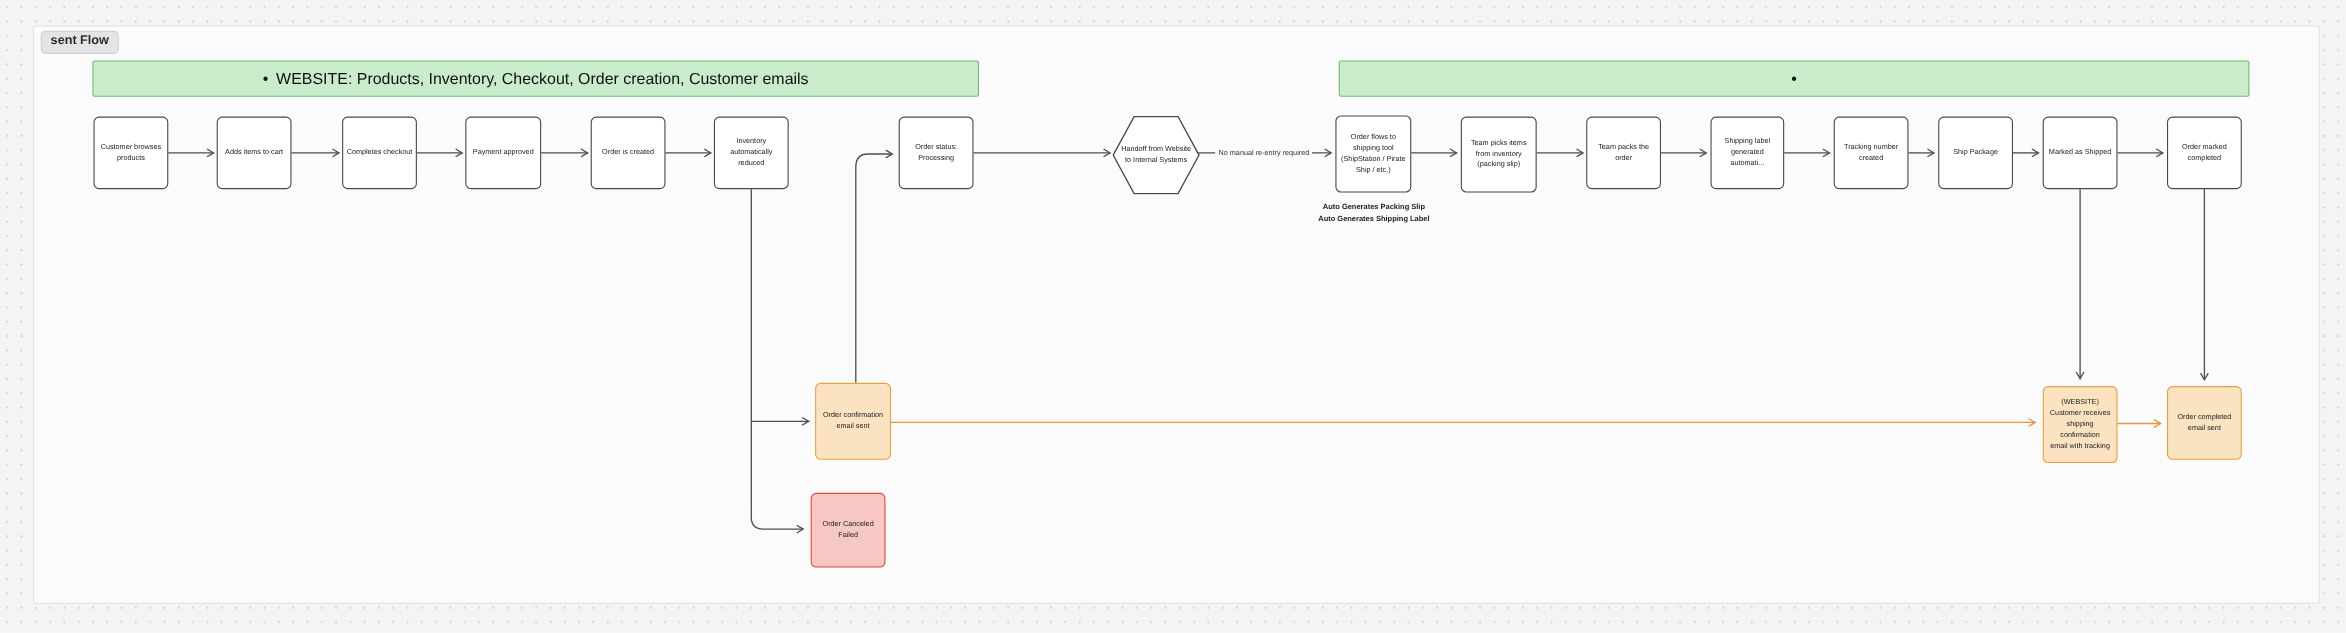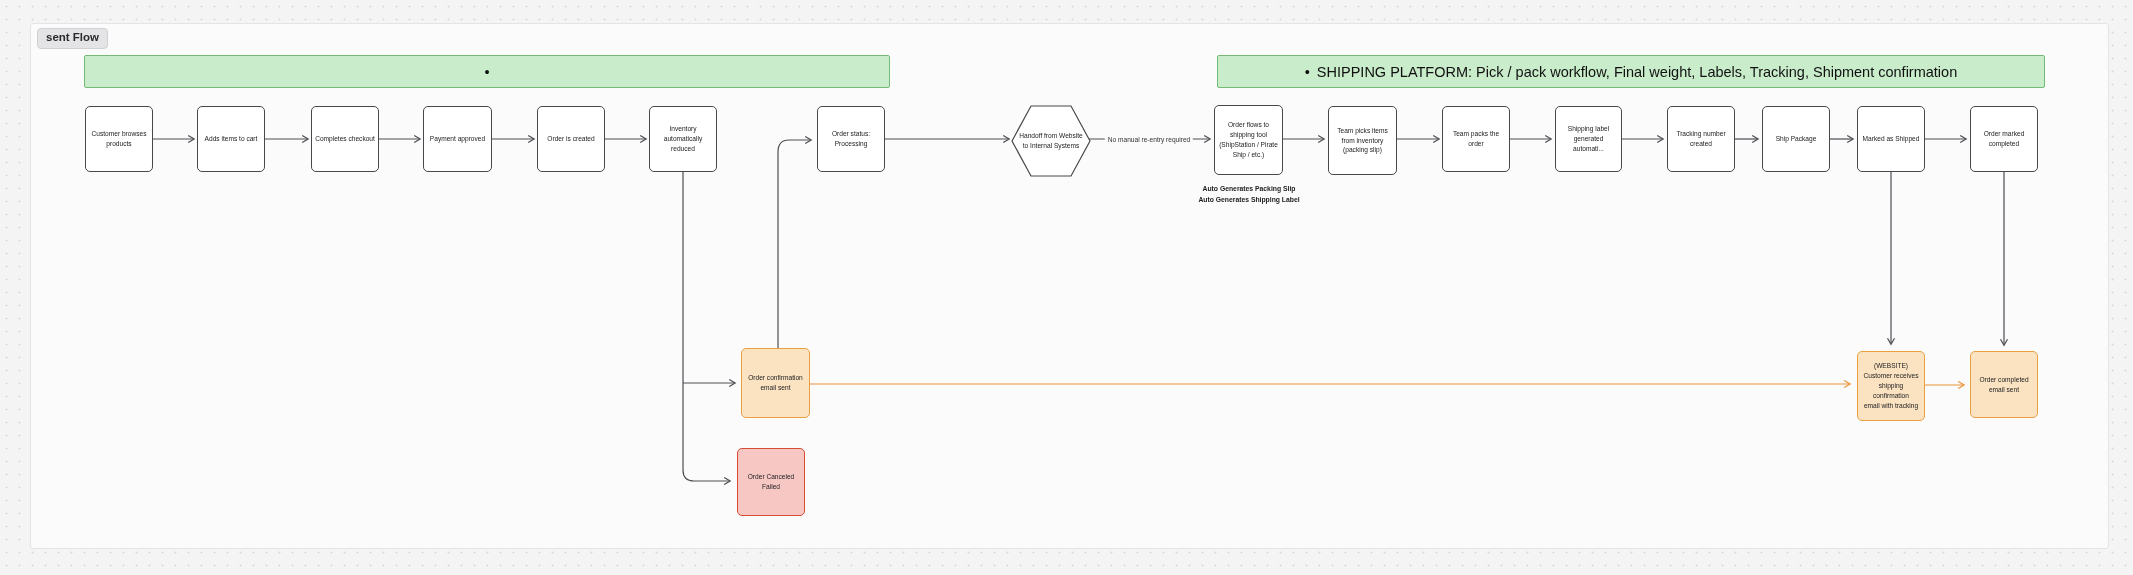--- a/index.html
+++ b/index.html
@@ -57,24 +57,24 @@
   svg.wires path.wire { fill: none; stroke-width: 1.2px; }
 </style>
 </head>
 <body>
 
 <div class="frame"></div>
 <div class="frame-chip">sent Flow</div>
 
 <div class="banner" style="left:84px; width:806px;">
   <span class="bullet">•</span>
+  <span>WEBSITE: Products, Inventory, Checkout, Order creation, Customer emails</span>
 </div>
 <div class="banner" style="left:1217px; width:828px;">
   <span class="bullet">•</span>
-  <span>SHIPPING PLATFORM: Pick / pack workflow, Final weight, Labels, Tracking, Shipment confirmation</span>
 </div>
 
 <svg class="wires">
   <defs>
     <marker id="ag" markerWidth="10" markerHeight="10" refX="6.8" refY="4.5" orient="auto" markerUnits="userSpaceOnUse">
       <path d="M1,1 L7,4.5 L1,8" fill="none" stroke="#4e4e52" stroke-width="1.2"></path>
     </marker>
     <marker id="ao" markerWidth="10" markerHeight="10" refX="6.8" refY="4.5" orient="auto" markerUnits="userSpaceOnUse">
       <path d="M1,1 L7,4.5 L1,8" fill="none" stroke="#e9953b" stroke-width="1.2"></path>
     </marker>

